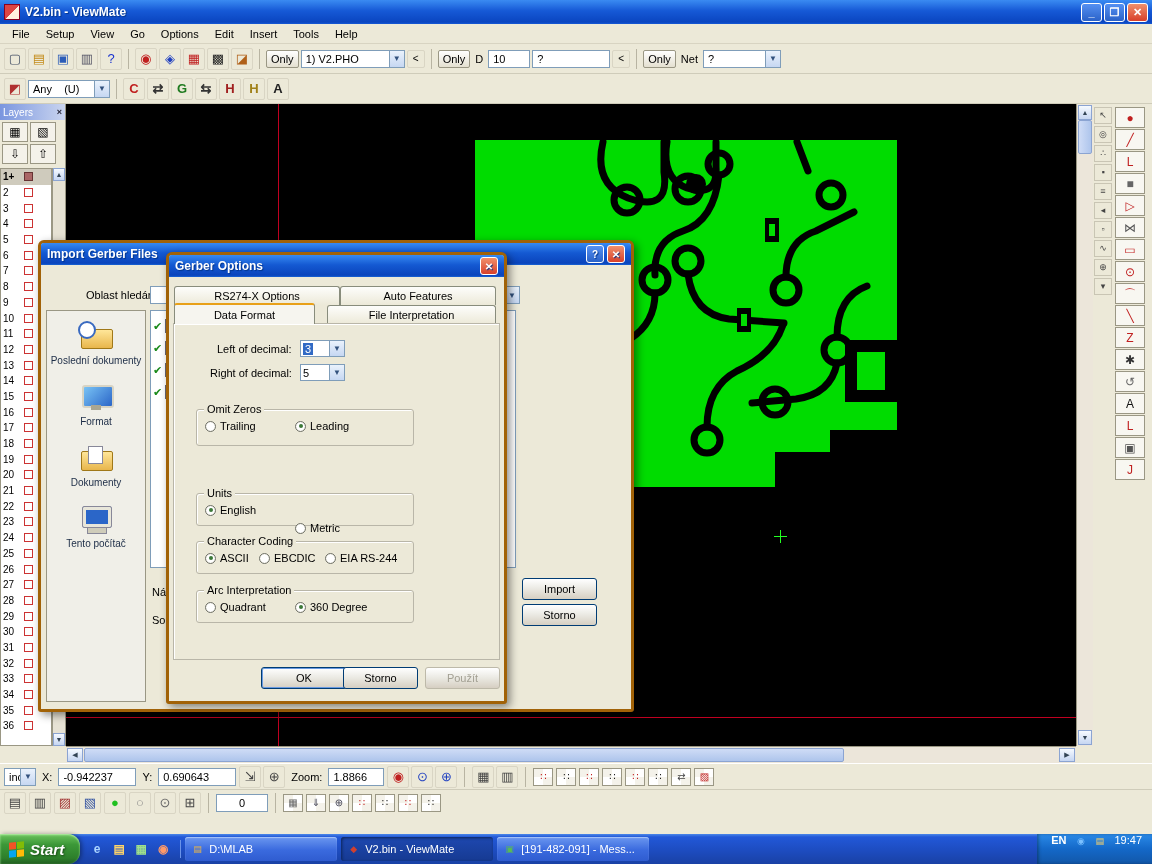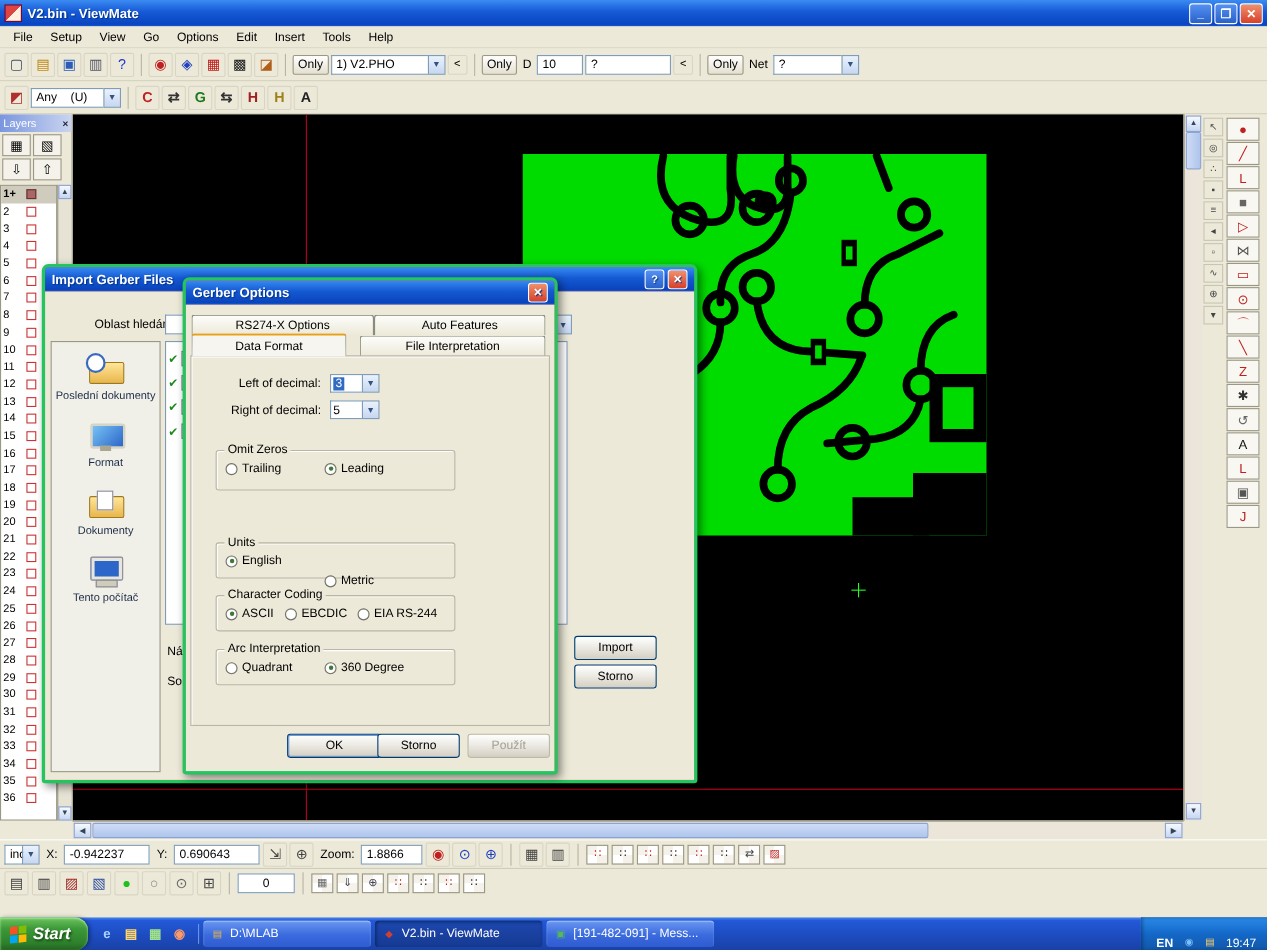--- a/index.html
+++ b/index.html
@@ -69,21 +69,21 @@
 .pal-col{width:32px;display:flex;flex-direction:column;gap:1px}
 .pal-btn{width:30px;height:21px;border:1px solid #9a9784;background:#f8f7f1;display:flex;align-items:center;justify-content:center;font-size:12px}
 
 
 #statusrow{position:absolute;top:763px;left:0;right:0;height:26px;background:#ece9d8;display:flex;align-items:center;gap:3px;padding:0 4px;border-top:1px solid #fff}
 #toolbar3{position:absolute;top:789px;left:0;right:0;height:26px;background:#ece9d8;display:flex;align-items:center;gap:3px;padding:0 4px;border-top:1px solid #cfccba}
 .pati{width:20px;height:18px;border:1px solid #9a9784;background:
  repeating-conic-gradient(#fff 0 25%,#f4f2ea 0 50%);display:flex;align-items:center;justify-content:center;font-size:10px}
 
 
-.xp-dialog{position:absolute;background:#ef4444;border:3px solid #22c55e;border-radius:6px 6px 3px 3px;box-shadow:3px 3px 8px rgba(0,0,0,.45)}
+.xp-dialog{position:absolute;background:#7dd3fc;border:3px solid #a16207;border-radius:6px 6px 3px 3px;box-shadow:3px 3px 8px rgba(0,0,0,.45)}
 .dlg-title{height:22px;display:flex;align-items:center;padding:0 6px;color:#fff;font-weight:bold;font-size:12px;text-shadow:1px 1px 1px #00348c;
  background:linear-gradient(180deg,#378af2 0%,#1459d2 45%,#0a44bc 92%,#1863d6 100%);border-radius:3px 3px 0 0}
 .dlg-btn{width:18px;height:18px;margin-left:3px;border:1px solid #fff;border-radius:3px;display:flex;align-items:center;justify-content:center;
  color:#fff;font-size:10px;font-weight:bold;flex:none}
 .dlg-btn.q{background:linear-gradient(180deg,#5590f2,#2a62c8)}
 .dlg-btn.x{background:linear-gradient(180deg,#f0906c,#d8402a)}
 .dlg-body{position:absolute;left:0;right:0;top:22px;bottom:0;background:#ece9d8}
 
 
 #places{position:absolute;left:5px;top:45px;width:100px;height:392px;background:#f0efe8;border:1px solid #9a9784;display:flex;flex-direction:column;align-items:center;padding:10px 0;gap:16px}
@@ -133,21 +133,21 @@
 #start-btn{height:30px;padding:0 16px 0 9px;border-radius:0 12px 12px 0;display:flex;align-items:center;gap:6px;color:#fff;font-weight:bold;font-style:italic;font-size:15px;
  background:linear-gradient(180deg,#6cc45e 0%,#3c9838 35%,#2d7f2b 80%,#225f21 100%);box-shadow:inset 0 1px 2px #b8f0a8,2px 0 4px rgba(0,0,0,.35);text-shadow:1px 1px 2px #1a4a18}
 .flag{display:grid;grid-template-columns:7px 7px;grid-template-rows:7px 7px;gap:1px;transform:skewY(-6deg)}
 .flag span{display:block}
 #quick-launch{display:flex;align-items:center;gap:4px;padding:0 8px;border-right:1px solid #6a93e8}
 .ql{width:18px;height:18px;display:flex;align-items:center;justify-content:center;font-weight:bold;font-size:12px;color:#fff}
 .task{height:24px;margin-left:4px;width:152px;border-radius:3px;display:flex;align-items:center;gap:5px;padding:0 6px;color:#fff;font-size:11px;
  background:linear-gradient(180deg,#6b97f0,#3a6ade 55%,#2f5cd0);box-shadow:inset 0 1px 1px #a8c4f8;overflow:hidden;white-space:nowrap}
 .task.active{background:linear-gradient(180deg,#1e48b0,#163a92);box-shadow:inset 1px 1px 3px #0c2458}
 .task .ticon{width:13px;height:13px;flex:none;border-radius:2px;display:flex;align-items:center;justify-content:center;font-size:9px;color:#fff}
-#tray{margin-left:auto;height:30px;display:flex;align-items:flex-end;gap:7px;padding:0 10px 0 14px;color:#fff;
+#tray{margin-left:auto;height:30px;display:flex;align-items:flex-start;gap:7px;padding:0 10px 0 14px;color:#fff;
  background:linear-gradient(180deg,#2a8ae8 0%,#1468c8 50%,#1257a8 100%);box-shadow:inset 2px 0 3px rgba(0,0,0,.3)}
 .tray-ico{width:15px;height:15px;border-radius:50%;display:flex;align-items:center;justify-content:center;font-size:9px}
 
 
 .glyph{display:inline-block;line-height:1}
 </style>
 </head>
 <body>
 
 <div id="screen">

